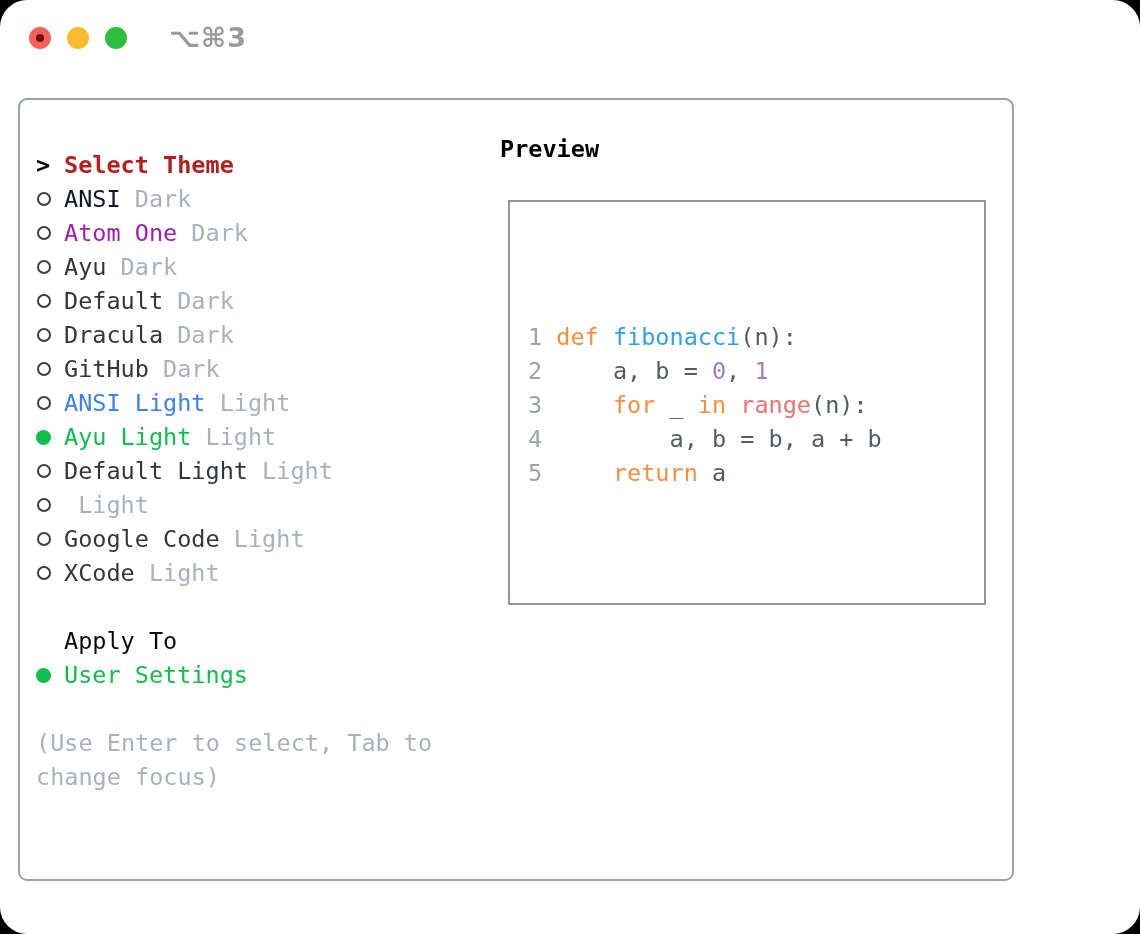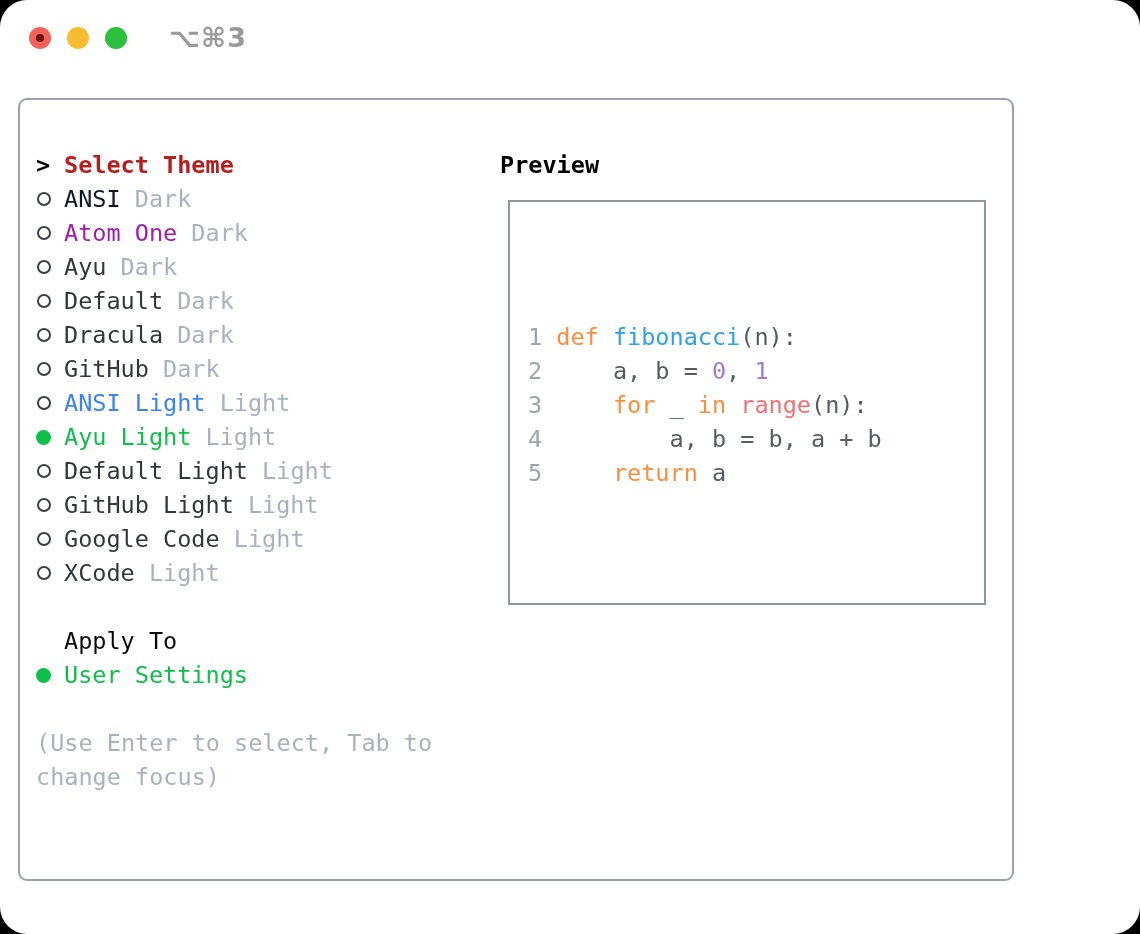--- a/index.html
+++ b/index.html
@@ -31,21 +31,21 @@
   .row { display: flex; align-items: center; height: 34px; white-space: pre; }
   .slot { flex: 0 0 28px; width: 28px; display: flex; align-items: center; }
   .radio { width: 14px; height: 14px; border: 2.5px solid #3a3f46; border-radius: 50%; margin-left: 1px; }
   .radio.on { border: none; width: 15px; height: 15px; margin-left: 0; }
   .prompt { font-weight: bold; color: #000; }
   .h-title { font-weight: bold; color: #b91c1c; }
   .apply-block { margin-top: 34px; }
   .apply-title { color: #0a0a0a; }
   .help { margin-top: 34px; width: 440px; white-space: normal; }
   
-  .preview-title { position: absolute; left: 500px; top: 148px; height: 34px; font-weight: bold; color: #000; }
+  .preview-title { position: absolute; left: 500px; top: 132px; height: 34px; font-weight: bold; color: #000; }
   .preview-box {
     position: absolute; left: 508px; top: 200px; width: 478px; height: 405px;
     border: 2.5px solid #8e969f; background: #fff;
     padding: 50px 0 0 18px; white-space: pre; overflow: hidden;
   }
   .code-line, .diff-line { height: 34px; white-space: pre; }
   .blank-line { height: 34px; }
 </style>
 </head>
 <body>
@@ -71,21 +71,21 @@
     <div id="theme-list">
         <div class="row"><span class="slot"><span class="radio"></span></span><span style="color: #0f172a;">ANSI</span><span style="color: rgb(168, 178, 191);"> Dark</span></div>
         <div class="row"><span class="slot"><span class="radio"></span></span><span style="color: #a21caf;">Atom One</span><span style="color: rgb(168, 178, 191);"> Dark</span></div>
         <div class="row"><span class="slot"><span class="radio"></span></span><span style="color: rgb(51, 55, 61);">Ayu</span><span style="color: rgb(168, 178, 191);"> Dark</span></div>
         <div class="row"><span class="slot"><span class="radio"></span></span><span style="color: rgb(51, 55, 61);">Default</span><span style="color: rgb(168, 178, 191);"> Dark</span></div>
         <div class="row"><span class="slot"><span class="radio"></span></span><span style="color: rgb(51, 55, 61);">Dracula</span><span style="color: rgb(168, 178, 191);"> Dark</span></div>
         <div class="row"><span class="slot"><span class="radio"></span></span><span style="color: rgb(51, 55, 61);">GitHub</span><span style="color: rgb(168, 178, 191);"> Dark</span></div>
         <div class="row"><span class="slot"><span class="radio"></span></span><span style="color: #3b82f6;">ANSI Light</span><span style="color: rgb(168, 178, 191);"> Light</span></div>
         <div class="row"><span class="slot"><span class="radio on" style="background: rgb(15, 191, 76);"></span></span><span style="color: rgb(15, 191, 76);">Ayu Light</span><span style="color: rgb(168, 178, 191);"> Light</span></div>
         <div class="row"><span class="slot"><span class="radio"></span></span><span style="color: rgb(51, 55, 61);">Default Light</span><span style="color: rgb(168, 178, 191);"> Light</span></div>
-        <div class="row"><span class="slot"><span class="radio"></span></span><span style="color: rgb(51, 55, 61);">GitHub Light</span><span style="color: rgb(168, 178, 191);"> Light</span></div>
+        <div class="row"><span class="slot"><span class="radio"></span></span><span style="color: rgb(168, 178, 191);"> Light</span></div>
         <div class="row"><span class="slot"><span class="radio"></span></span><span style="color: rgb(51, 55, 61);">Google Code</span><span style="color: rgb(168, 178, 191);"> Light</span></div>
         <div class="row"><span class="slot"><span class="radio"></span></span><span style="color: rgb(51, 55, 61);">XCode</span><span style="color: rgb(168, 178, 191);"> Light</span></div>
       </div>
 
     <div class="apply-block">
       <div class="row">
         <span class="slot"></span><span class="apply-title">Apply To</span>
       </div>
       <div id="apply-list">
           <div class="row"><span class="slot"><span class="radio on" style="background: rgb(15, 191, 76);"></span></span><span style="color: rgb(15, 191, 76);">User Settings</span></div>

